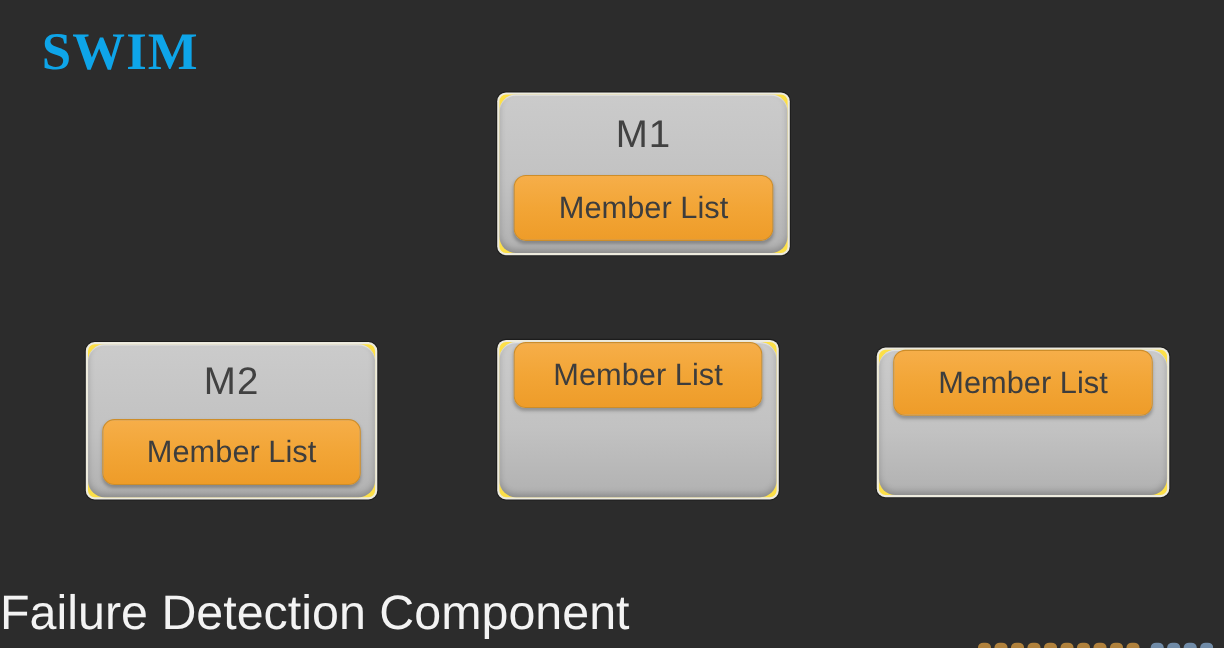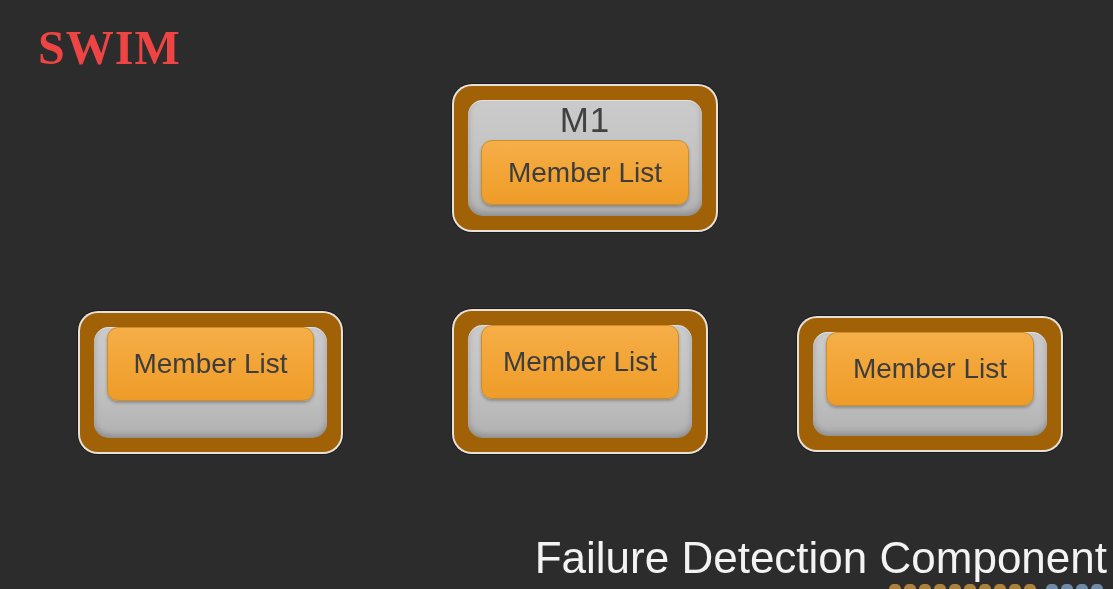--- a/index.html
+++ b/index.html
@@ -18,31 +18,31 @@
 
   
   .slide-title {
     position: absolute;
     left: 38px;
     top: 20px;
     font-family: "Liberation Serif", serif;
     font-weight: bold;
     font-size: 48px;
     letter-spacing: 1px;
-    color: #ef4444;
+    color: #0ea5e9;
   }
 
   
   .node {
     position: absolute;
     box-sizing: border-box;
     border: 2px solid rgba(235,235,235,0.92);
-    border-radius: 20px;
-    background: #a16207;
-    padding: 14px;
+    border-radius: 8px;
+    background: #fde047;
+    padding: 0;
     display: flex;
     box-shadow: 0 0 0 1px rgba(0,0,0,0.35);
   }
   .node-m1 { left: 452px; top: 84px;  width: 266px; height: 148px; }
   .node-m2 { left: 78px;  top: 311px; width: 265px; height: 143px; }
   .node-m3 { left: 452px; top: 309px; width: 256px; height: 145px; }
   .node-m4 { left: 797px; top: 316px; width: 266px; height: 136px; }
 
   .node-inner {
     flex: 1;
@@ -56,41 +56,41 @@
   .node-label {
     flex: 1;
     display: flex;
     align-items: center;
     justify-content: center;
     font-size: 35px;
     letter-spacing: 1px;
     color: #414141;
   }
   .member-btn {
-    height: 74px;
+    height: 60px;
     margin: 0 13px 11px 13px;
     border-radius: 11px;
     border: 1px solid #cd8d29;
     background: linear-gradient(180deg, #f6ae49 0%, #f2a536 50%, #ee9c29 100%);
     box-shadow: 0 2px 3px rgba(0,0,0,0.25);
     color: #3d3d3d;
     font-size: 28px;
     display: flex;
     align-items: center;
     justify-content: center;
     box-sizing: border-box;
   }
 
   
   .caption {
     position: absolute;
     left: 0;
     right: 6px;
     top: 533px;
-    text-align: right;
+    text-align: left;
     font-size: 44px;
     color: #f3f3f3;
   }
 
   
   .watermark {
     position: absolute;
     left: 889px;
     bottom: 0;
     height: 5px;
@@ -119,20 +119,21 @@
 
   <div class="node node-m1">
     <div class="node-inner">
       <div class="node-label">M1</div>
       <div class="member-btn">Member List</div>
     </div>
   </div>
 
   <div class="node node-m2">
     <div class="node-inner">
+      <div class="node-label">M2</div>
       <div class="member-btn">Member List</div>
     </div>
   </div>
 
   <div class="node node-m3">
     <div class="node-inner">
       <div class="member-btn">Member List</div>
     </div>
   </div>
 

